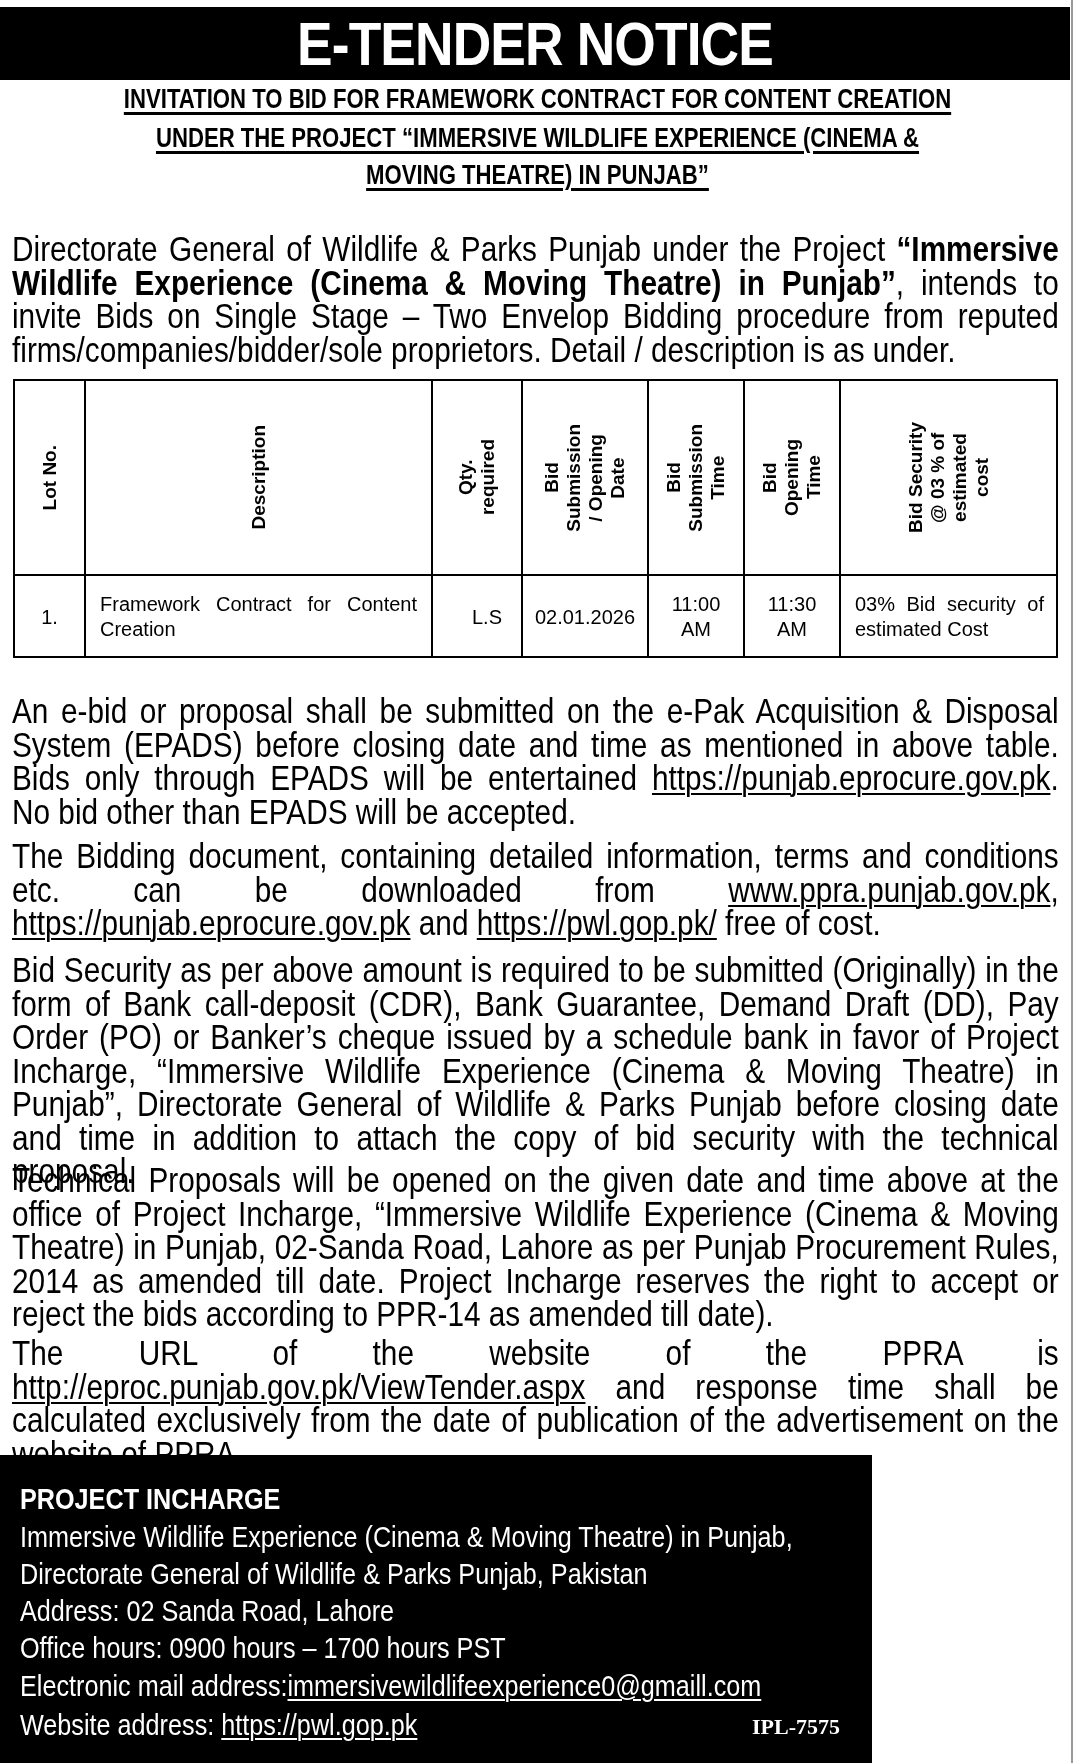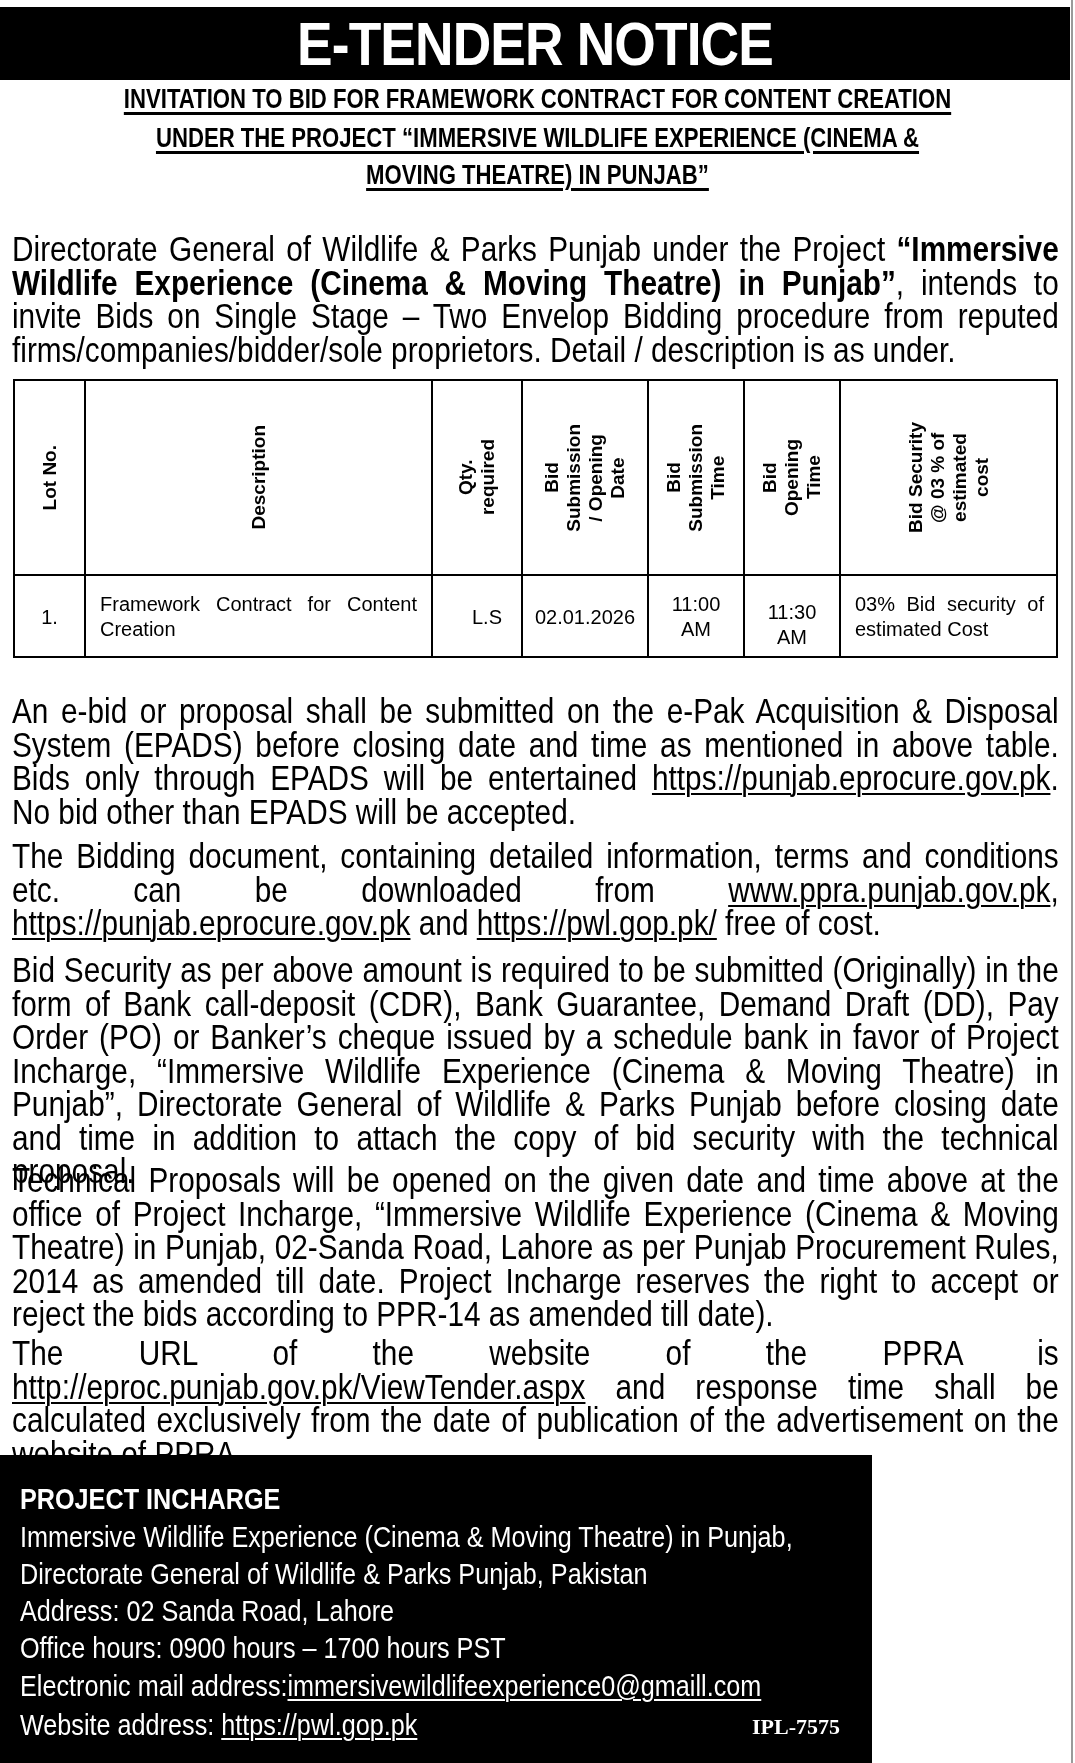--- a/index.html
+++ b/index.html
@@ -124,21 +124,21 @@
 cost</div>
     </div>
 
   <div class="td" style="left:0;width:69px;">1.</div>
   <div class="td td-just" style="left:71px;width:345px;">
       <span>Framework Contract for Content Creation</span>
     </div>
   <div class="td" style="left:428px;width:88px;">L.S</div>
   <div class="td" style="left:508px;width:124px;">02.01.2026</div>
   <div class="td" style="left:634px;width:94px;padding:18px 16px;">11:00 AM</div>
-  <div class="td" style="left:730px;width:94px;padding:0 16px;margin-top:8px;">11:30 AM</div>
+  <div class="td" style="left:730px;width:94px;padding:0 16px;">11:30 AM</div>
   <div class="td td-just" style="left:826px;width:215px;padding:0 12px 0 14px;">
       <span>03% Bid security of estimated Cost</span>
     </div>
 </div>
 
 <div class="para" style="top:694px;">
   <span class="inner">
     <span>An e-bid or proposal shall be submitted on the e-Pak Acquisition &amp; Disposal System (EPADS) before closing date and time as mentioned in above table. Bids only through EPADS will be entertained </span><span class="link">https://punjab.eprocure.gov.pk</span><span>. No bid other than EPADS will be accepted.</span>
   </span>
 </div>

